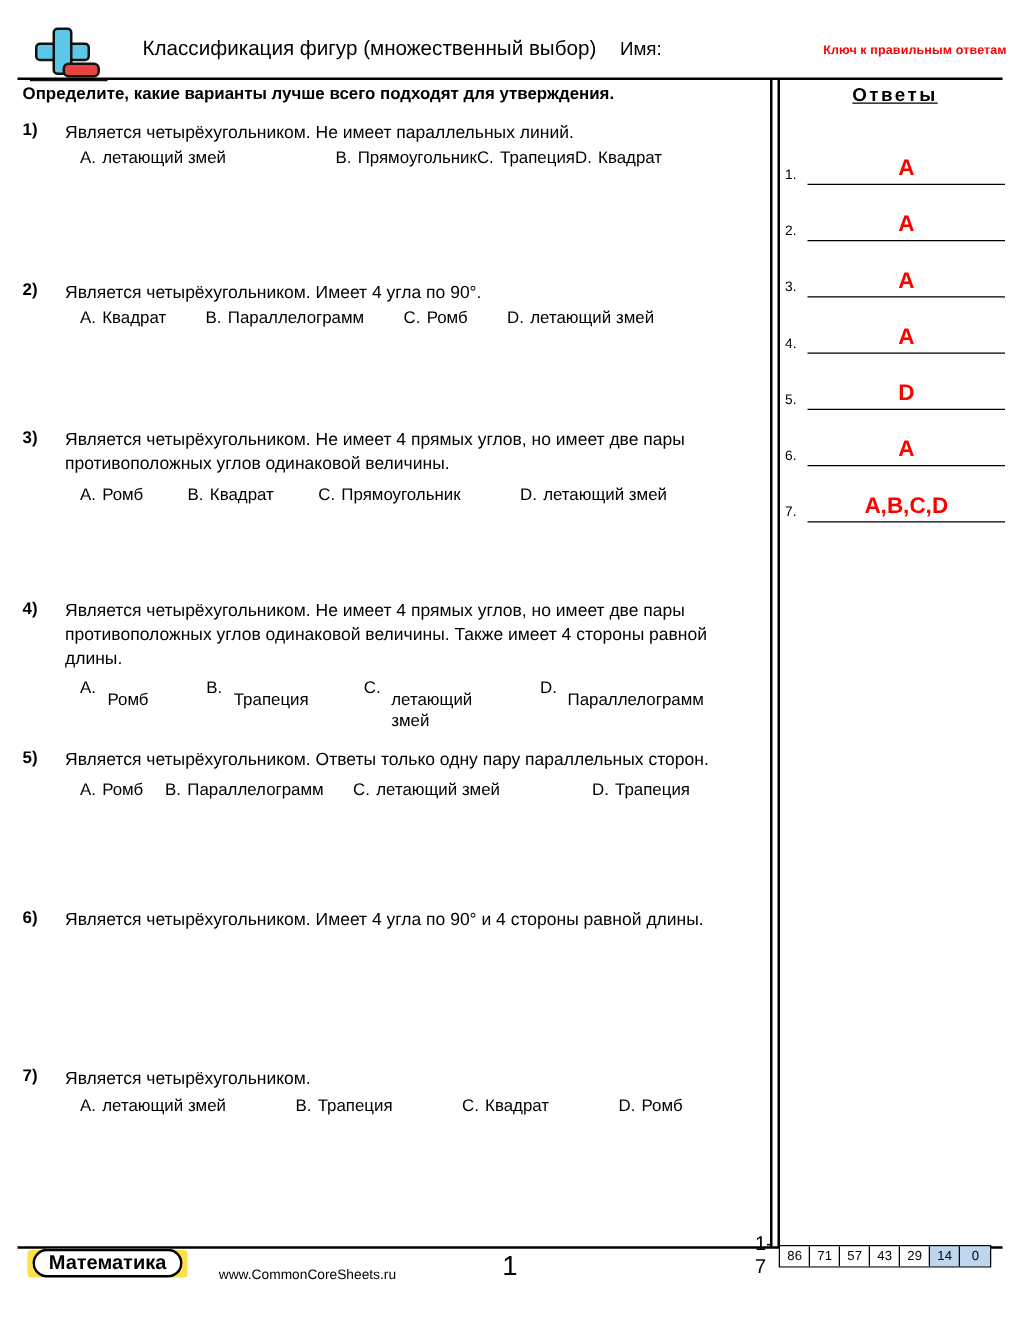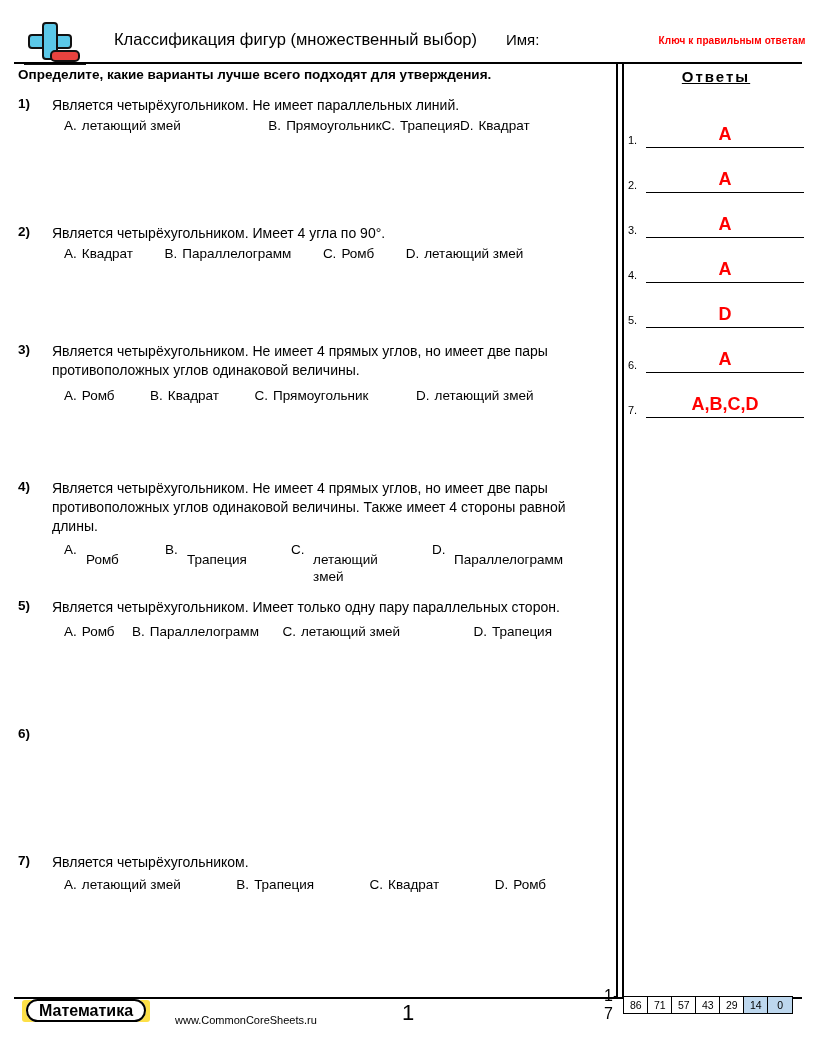--- a/index.html
+++ b/index.html
@@ -82,21 +82,21 @@
 
   .title {
     position: absolute;
     left: 100px;
     top: 12px;
     font-size: 16.5px;
     white-space: nowrap;
   }
   .name-label {
     position: absolute;
-    left: 492px;
+    left: 482px;
     top: 13px;
     font-size: 15px;
   }
   .answer-key-label {
     position: absolute;
     left: 624px;
     top: 17px;
     width: 188px;
     text-align: center;
     color: #FF0000;
@@ -405,34 +405,35 @@
           </span>
         <span class="opt" style="left:368px">
             <span class="opt-letter">D.</span>
             <span class="opt-text" style="width:150px">Параллелограмм</span>
           </span>
       </div>
     </div>
 
     <div class="question" style="height:128px">
       <div class="q-num">5)</div>
-      <div class="q-text">Является четырёхугольником. Имеет только одну пару параллельных сторон.</div>
+      <div class="q-text">Является четырёхугольником. Ответы только одну пару параллельных сторон.</div>
       <div class="q-options" style="margin-top:7px">
         <span class="opt"><span class="opt-letter">A.</span><span class="opt-text">Ромб</span></span>
         <span style="display:inline-block;width:10px"></span>
         <span class="opt"><span class="opt-letter">B.</span><span class="opt-text">Параллелограмм</span></span>
         <span style="display:inline-block;width:16px"></span>
         <span class="opt"><span class="opt-letter">C.</span><span class="opt-text">летающий змей</span></span>
         <span style="display:inline-block;width:66px"></span>
         <span class="opt"><span class="opt-letter">D.</span><span class="opt-text">Трапеция</span></span>
       </div>
     </div>
 
     <div class="question" style="height:127px">
       <div class="q-num">6)</div>
+      <div class="q-text">Является четырёхугольником. Имеет 4 угла по 90° и 4 стороны равной длины.</div>
     </div>
 
     <div class="question" style="height:60px">
       <div class="q-num">7)</div>
       <div class="q-text">Является четырёхугольником.</div>
       <div class="q-options" style="margin-top:5px">
         <span class="opt"><span class="opt-letter">A.</span><span class="opt-text">летающий змей</span></span>
         <span style="display:inline-block;width:48px"></span>
         <span class="opt"><span class="opt-letter">B.</span><span class="opt-text">Трапеция</span></span>
         <span style="display:inline-block;width:48px"></span>

